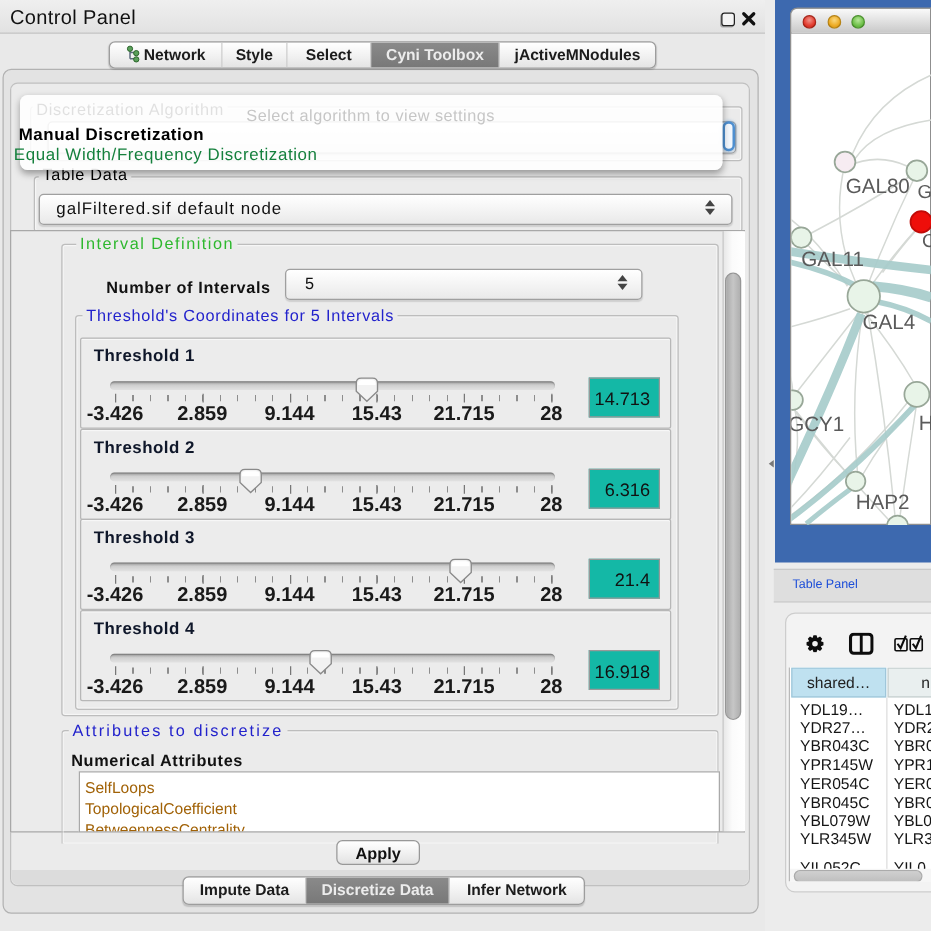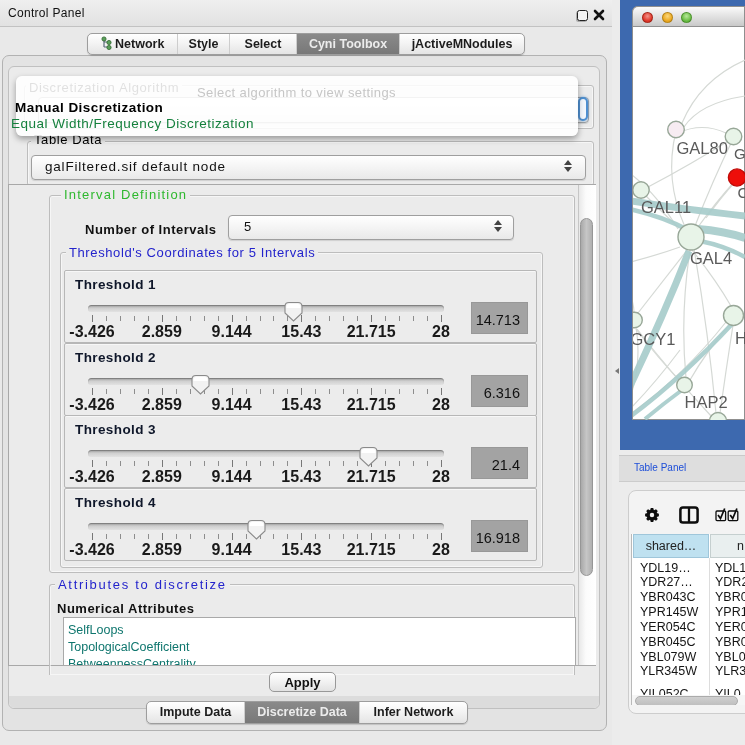--- a/index.html
+++ b/index.html
@@ -10,38 +10,38 @@
 .gt{position:absolute;font-size:13px;letter-spacing:.6px;line-height:14px;background:#ebebeb;padding:0 3px;white-space:nowrap}
 .combo{position:absolute;background:linear-gradient(#ffffff,#f2f2f2 60%,#e9e9e9);border:1px solid #9f9f9f;border-radius:4px;box-shadow:0 1px 1px rgba(0,0,0,.12)}
 .combo .txt{position:absolute;left:12px;top:3.5px;font-size:13px;color:#111}
 .updn{position:absolute;right:7px;top:4px;width:9px}
 .updn i{display:block;width:0;height:0;border-left:4px solid transparent;border-right:4px solid transparent}
 .updn .u{border-bottom:5px solid #444;margin-bottom:2px}
 .updn .d{border-top:5px solid #444}
 .tpanel{position:absolute;left:64px;width:471px;height:71px;background:#ececec;border:1px solid #b7b7b7;border-radius:2px;box-shadow:inset 0 1px 0 rgba(255,255,255,.6)}
 .tpanel .ttl{position:absolute;left:10px;top:6px;font-size:13.5px;letter-spacing:.4px;font-weight:bold;color:#0f172a}
 .track{position:absolute;left:23px;top:34px;width:356px;height:7px;border-radius:4px;background:linear-gradient(#9e9e9e,#cfcfcf 45%,#e2e2e2);box-shadow:inset 0 1px 1px rgba(0,0,0,.25)}
-.vbox{position:absolute;left:406px;top:31px;width:57px;height:32px;background:#a3a3a3;border:1px solid #989898;font-size:14.5px;color:#111;text-align:right;line-height:34px;padding-right:7px;box-sizing:border-box}
+.vbox{position:absolute;left:406px;top:31px;width:57px;height:32px;background:#14b8a6;border:1px solid #989898;font-size:14.5px;color:#111;text-align:right;line-height:34px;padding-right:7px;box-sizing:border-box}
 .ticks{position:absolute;left:27px;top:45px;width:350px;height:5px;
  background:repeating-linear-gradient(90deg,#8d8d8d 0,#8d8d8d 1px,transparent 1px,transparent 13.96px)}
 .mt{position:absolute;top:44px;width:1px;height:7px;background:#777}
 .tl{position:absolute;top:52px;font-size:16px;font-weight:700;color:#1a1a1a;transform:translateX(-50%);white-space:nowrap}
 .thumb{position:absolute;top:30px;width:25px;height:22px}
 .seg{position:absolute;display:flex;background:linear-gradient(#ffffff,#f1f1f1 55%,#e4e4e4);border:1px solid #9d9d9d;border-radius:5px;overflow:hidden;box-shadow:0 1px 1px rgba(0,0,0,.15)}
 .seg div{font-size:12.5px;font-weight:600;color:#1c1c1c;line-height:20px;text-align:center;border-right:1px solid #cdcdcd}
 .seg div:last-child{border-right:none}
 .seg .sel{background:linear-gradient(#8a8a8a,#787878);color:#ececec}
 .cell{position:absolute;font-size:12.5px;color:#151515;white-space:nowrap}
 </style></head>
 <body>
 
 <div class="a" style="left:0;top:0;width:612px;height:745px;background:#e9e9e9"></div>
 
 <div class="a" style="left:0;top:0;width:612px;height:26px;background:linear-gradient(#efefef,#e2e2e2);border-bottom:1px solid #c2c2c2"></div>
-<div class="a" style="left:8px;top:6px;font-size:12px;letter-spacing:.3px;color:#111">Control Panel</div>
+<div class="a" style="left:8px;top:6px;font-size:16px;letter-spacing:.3px;color:#111">Control Panel</div>
 
 <div class="a" style="left:577px;top:10px;width:9px;height:9px;border:1.6px solid #222;border-radius:2.5px;background:#f4f4f4;box-shadow:-1px 1px 0 rgba(0,0,0,.25)"></div>
 <svg class="a" style="left:593px;top:9px" width="12" height="12" viewBox="0 0 12 12">
     <path d="M2 2 L10 10 M10 2 L2 10" stroke="#111" stroke-width="2.6" stroke-linecap="round"></path>
   </svg>
 
 <div class="a" style="left:2px;top:55px;width:605px;height:675.5px;background:#e3e3e3;border:1px solid #b2b2b2;border-radius:7px;box-sizing:border-box"></div>
 
 <div class="a" style="left:8px;top:66px;width:592px;height:642.5px;background:#ebebeb;border:1px solid #c0c0c0;border-radius:6px;box-sizing:border-box"></div>
 <div class="a" style="left:9px;top:696px;width:590px;height:11.5px;background:#dcdcdc;border-radius:0 0 6px 6px"></div>
@@ -180,21 +180,21 @@
       <path d="M4 5.5 Q4 1.5 8 1.5 L17 1.5 Q21 1.5 21 5.5 L21 12 L12.5 20 L4 12 Z" fill="#f2f2f2" stroke="#8a8a8a" stroke-width="1.1"></path>
       <path d="M5.5 5.5 Q5.5 3 8.5 3 L16.5 3 Q19.5 3 19.5 5.5 L19.5 7 L5.5 7 Z" fill="#ffffff"></path>
     </svg>
   <div class="vbox">16.918</div>
 </div>
 
 <div class="grp" style="left:49px;top:584px;width:524px;height:90px;border-bottom:none;border-radius:3px 3px 0 0"></div>
 <div class="gt" style="left:55px;top:578px;color:#2323cc;letter-spacing:1.7px">Attributes to discretize</div>
 <div class="a bold" style="left:57px;top:601px;font-size:13px;letter-spacing:.5px;color:#111">Numerical Attributes</div>
 <div class="a" style="left:63px;top:617px;width:513px;height:49px;background:#fff;border:1px solid #a9a9a9;box-sizing:border-box;overflow:hidden">
-  <div style="font-size:12.5px;color:#0f766e;padding:4px 0 0 4px;line-height:17px">SelfLoops<br>TopologicalCoefficient<br>BetweennessCentrality</div>
+  <div style="font-size:12.5px;color:#a16207;padding:4px 0 0 4px;line-height:17px">SelfLoops<br>TopologicalCoefficient<br>BetweennessCentrality</div>
 </div>
 
 <div class="a" style="left:269px;top:672px;width:67px;height:20px;background:linear-gradient(#ffffff,#f0f0f0 55%,#e2e2e2);border:1px solid #989898;border-radius:5px;font-size:13px;font-weight:600;color:#111;text-align:center;line-height:19px;box-sizing:border-box">Apply</div>
 
 <div class="seg" style="left:146px;top:701px;height:21px">
   <div style="width:97px;line-height:21px">Impute Data</div>
   <div class="sel" style="width:114px;line-height:21px">Discretize Data</div>
   <div style="width:107px;line-height:21px">Infer Network</div>
 </div>
 

